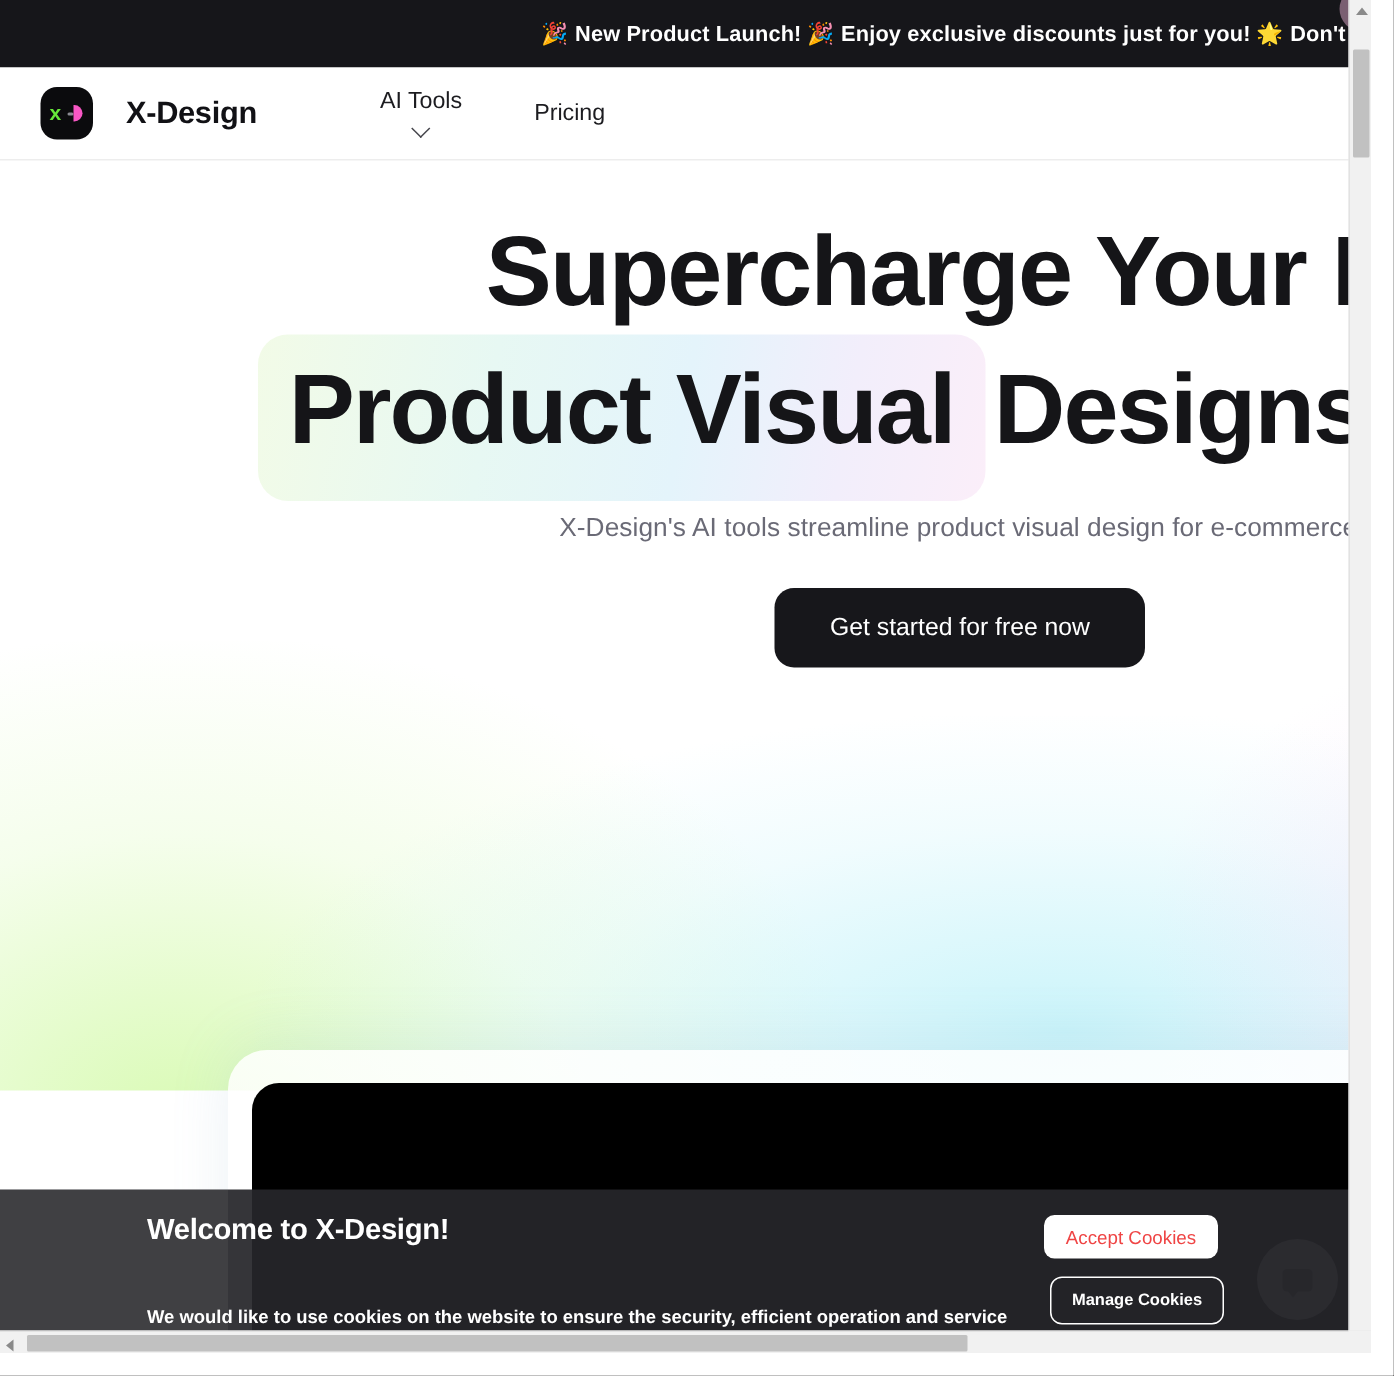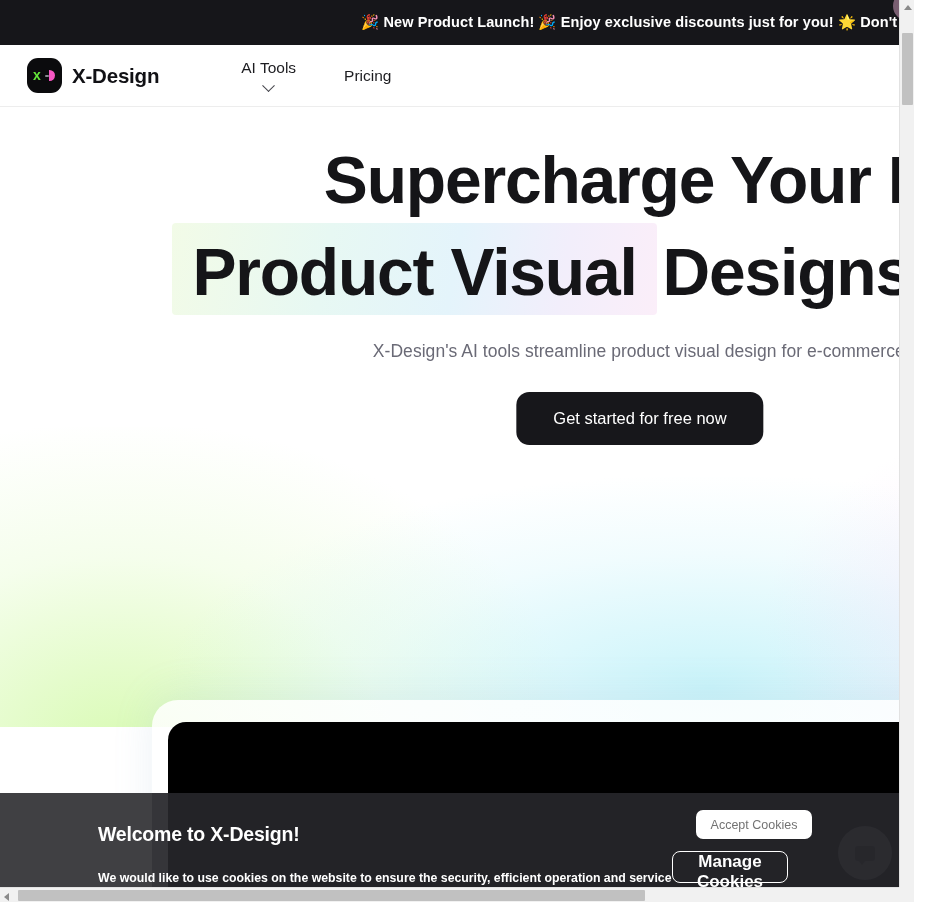--- a/index.html
+++ b/index.html
@@ -71,20 +71,21 @@
   }
   .logo-d {
     position:absolute; left:22px; top:12px;
     width:6px; height:11px;
     background:#f857c4;
     border-radius:0 6px 6px 0;
   }
   .brand-name {
     font-size:20.5px; font-weight:bold; color:#111115;
     letter-spacing:-.2px;
+    margin-left:12px;
   }
   .nav {
     display:flex; align-items:center; gap:48px;
     margin-left:82px;
   }
   .nav-item {
     display:flex; align-items:center; gap:7px;
     font-size:15.5px; color:#1c1c20;
     cursor:pointer;
     flex-direction:column;
@@ -126,23 +127,23 @@
     width:1350px;
     text-align:center;
     font-size:66px; line-height:86px;
     font-weight:bold; color:#151518;
     letter-spacing:-1.2px;
     white-space:nowrap;
   }
   .h1 .line { display:block; }
   .hl {
     display:inline-block;
-    padding:6px 20px 0 20px;
+    padding:6px 20px 19px 20px;
     margin:0 6px 0 0;
-    border-radius:4px;
+    border-radius:20px;
     background:linear-gradient(100deg,#f2fbe7 0%,#e7f8f3 32%,#e4f4fb 58%,#f2eefb 80%,#fbeef9 100%);
   }
   .sub {
     position:absolute; left:0; top:234px;
     width:1350px;
     text-align:center;
     font-size:17.5px; color:#6a6a76;
     letter-spacing:.05px;
     white-space:nowrap;
   }
@@ -211,48 +212,48 @@
     width:914px; height:109px;
     background:rgba(38,38,42,.93);
     z-index:50;
   }
   .cookie-tint {
     position:absolute; left:0; top:0;
     width:152px; height:109px;
     background:rgba(255,255,255,.055);
   }
   .cookie-title {
-    position:absolute; left:98px; top:30px;
+    position:absolute; left:98px; top:16px;
     color:#ffffff;
     font-size:19.5px; font-weight:bold;
     letter-spacing:-.2px;
   }
   .cookie-body {
     position:absolute; left:98px; top:46px;
     width:578px;
     color:#ffffff;
     font-size:12.3px; font-weight:bold;
     line-height:15.5px;
     margin-top:32px;
   }
   .btn-accept {
     position:absolute; left:696px; top:810px;
     width:116px; height:29px;
-    background:#ffffff; color:#737373;
+    background:#ffffff; color:#ef4444;
     border:none; border-radius:7px;
     font-size:12.5px;
     cursor:pointer;
     z-index:51;
   }
   .btn-manage {
-    position:absolute; left:672px; top:851px;
+    position:absolute; left:700px; top:851px;
     width:116px; height:32px;
     background:transparent; color:#ffffff;
     border:1.4px solid #ffffff; border-radius:8px;
-    font-size:17px; font-weight:bold;
+    font-size:11px; font-weight:bold;
     cursor:pointer;
     z-index:51;
   }
 
   
   .vscroll {
     position:absolute; right:0; top:0;
     width:15px; height:902px;
     background:#f1f1f1;
     border-left:1px solid #e2e2e2;

